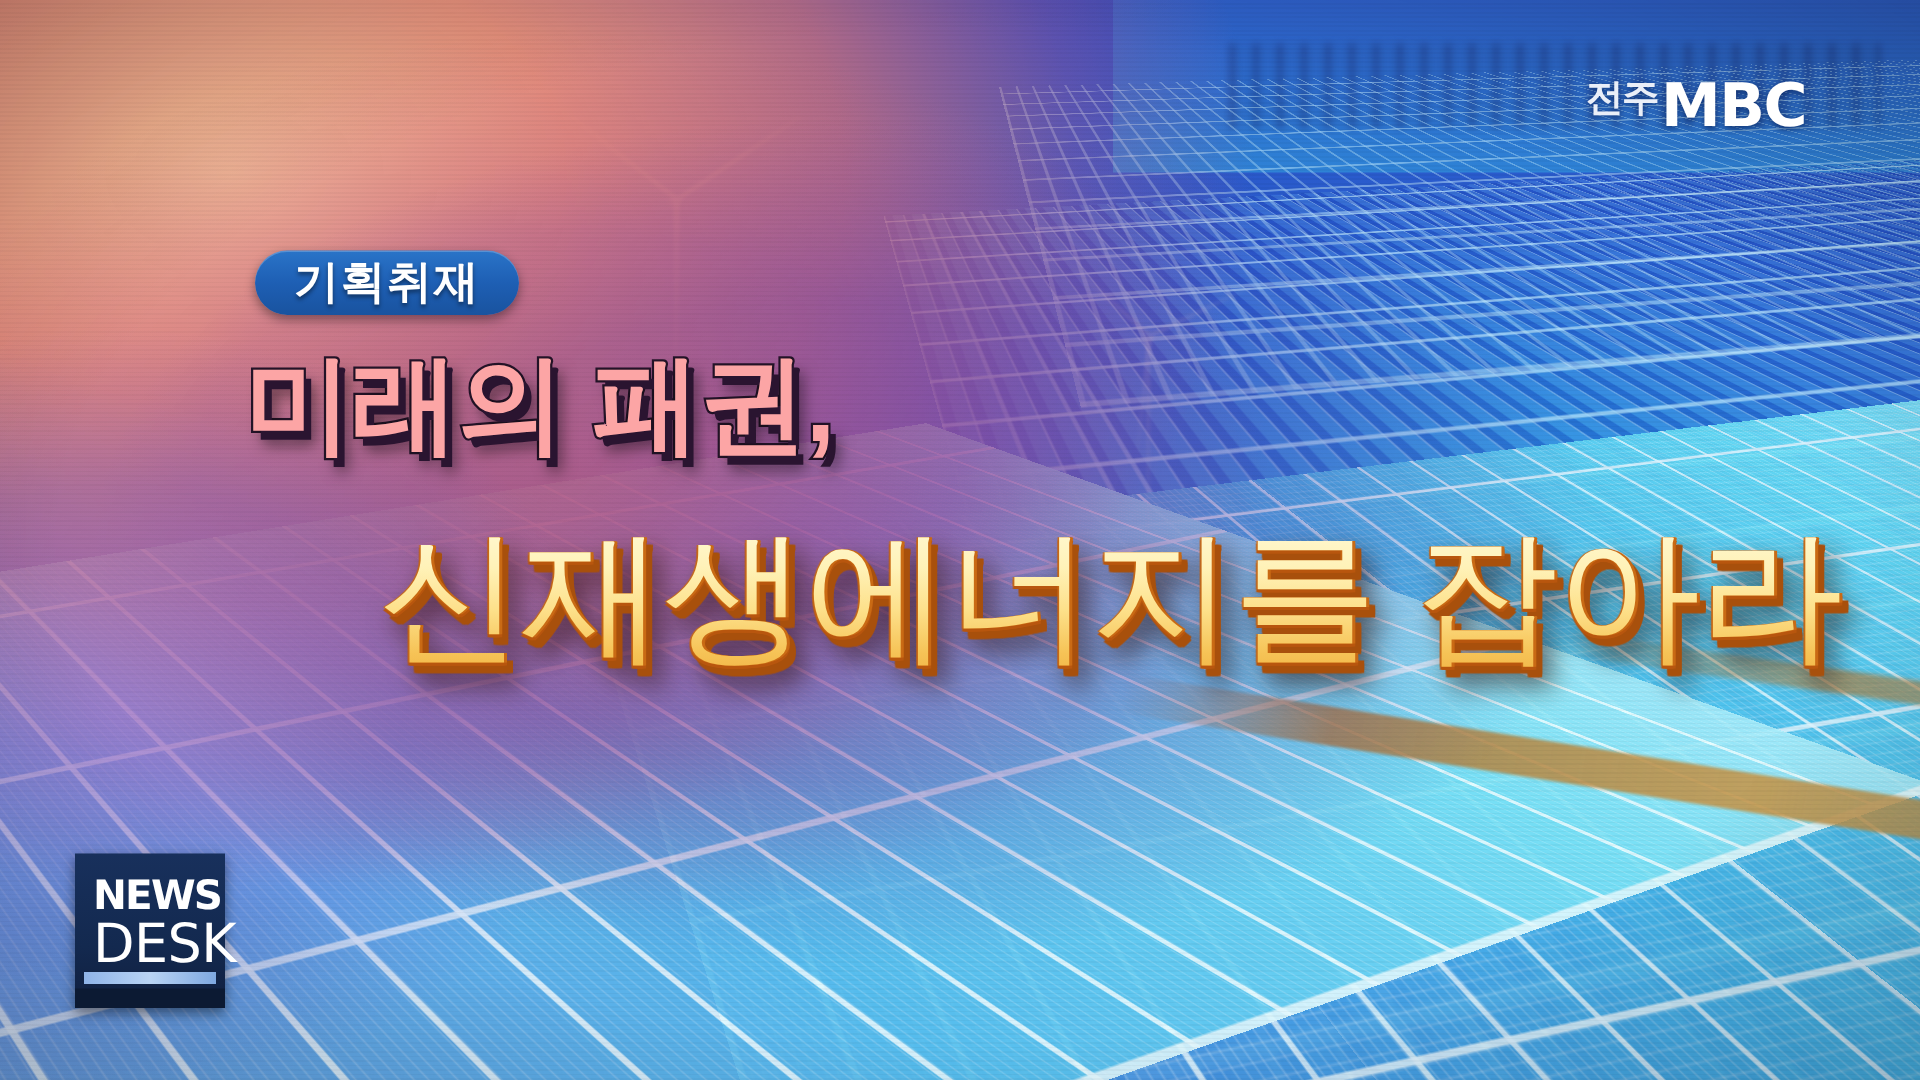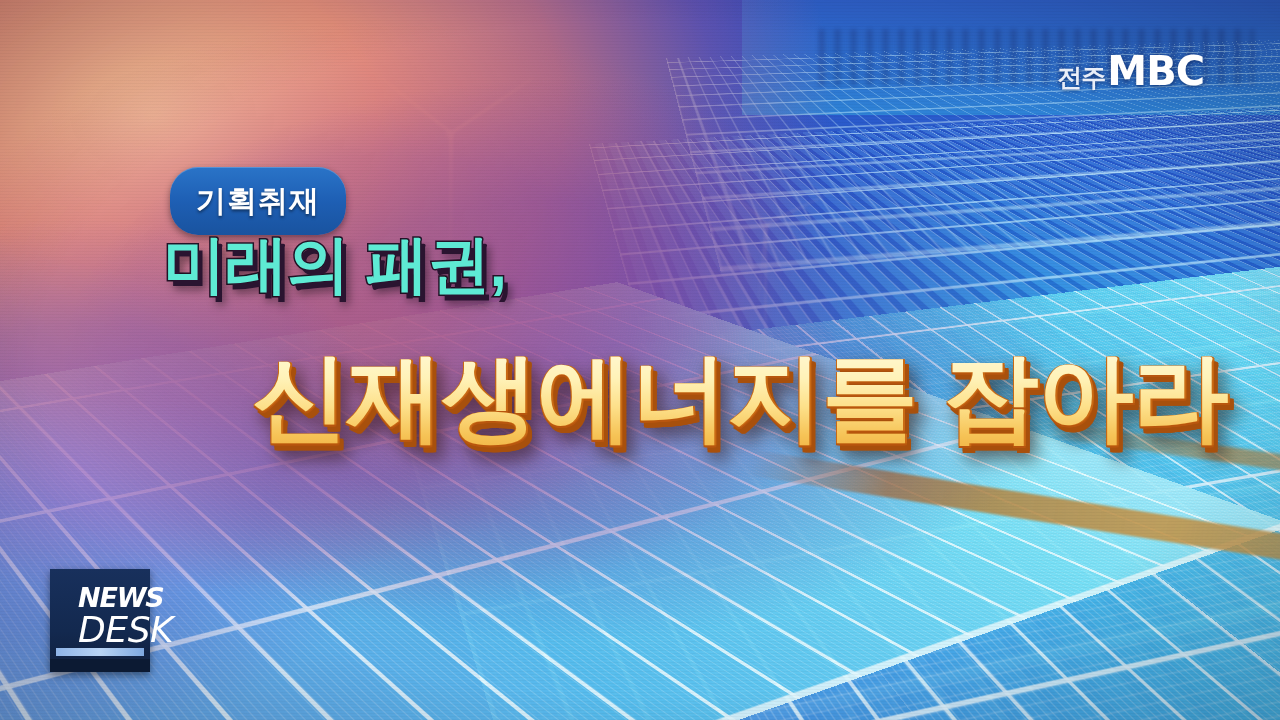--- a/index.html
+++ b/index.html
@@ -154,91 +154,91 @@
     background:radial-gradient(ellipse 85% 85% at 50% 50%, rgba(0,0,0,0) 55%, rgba(0,0,0,.30) 100%);
   }
   .scanline{
     background:repeating-linear-gradient(0deg, rgba(0,0,0,.055) 0 1px, rgba(255,255,255,0) 1px 3px);
     opacity:.55;
   }
 
   
   #badge{
     position:absolute;left:170px;top:167px;
-    height:68px;padding:0 26px;
+    height:43px;padding:0 26px;
     display:flex;align-items:center;justify-content:center;
     background:linear-gradient(180deg,#2a74c8 0%,#1e5fb4 50%,#19539f 100%);
     border-radius:28px;
     box-shadow:0 3px 7px rgba(0,0,0,.40), inset 0 1px 0 rgba(255,255,255,.22);
     font-family:Liberation Serif, serif;
   }
   #badge .badge-text{
     color:#ffffff;
     font-size:30px;font-weight:bold;letter-spacing:1px;
     text-shadow:0 2px 3px rgba(0,0,0,.45);
     white-space:nowrap;
   }
 
   
   #headline{position:absolute;left:0;top:222px;width:100%;}
 
   .line-white{
     position:absolute;left:163px;top:0;
-    font-size:63px;font-weight:bold;
+    font-size:72px;font-weight:bold;
     letter-spacing:-1px;
-    color:#5eead4;
+    color:#fca5a5;
     white-space:nowrap;
     -webkit-text-stroke:3px #241428;
     paint-order:stroke fill;
     text-shadow:
        5px 6px 0 #2a1430,
        7px 9px 10px rgba(0,0,0,.55);
   }
 
   .line-gold{
     position:absolute;left:252px;top:112px;
-    font-size:96px;font-weight:bold;
+    font-size:96px;font-weight:normal;
     letter-spacing:-1px;
     white-space:nowrap;
     background:linear-gradient(180deg,#fffbe0 0%,#fff2b8 34%,#fde08a 56%,#f6c356 78%,#eda93a 100%);
     -webkit-background-clip:text;
     background-clip:text;
     color:transparent;
     filter:
       drop-shadow(2px 0 0 #c96a14)
       drop-shadow(-1px 0 0 #c96a14)
       drop-shadow(0 2px 0 #b8560e)
       drop-shadow(4px 5px 0 #a8500c)
       drop-shadow(6px 8px 9px rgba(40,10,0,.55));
   }
 
   
   #channel-logo{
     position:absolute;right:76px;top:48px;
-    display:flex;align-items:flex-end;gap:2px;
+    display:flex;align-items:flex-start;gap:2px;
     text-shadow:0 1px 4px rgba(0,20,70,.6);
   }
   #channel-logo .jeonju{
     color:#e9eef8;font-size:25px;font-weight:bold;letter-spacing:-1px;
   }
   #channel-logo .mbc{
     color:#ffffff;font-size:40px;font-weight:bold;letter-spacing:-1px;
     font-family:"DejaVu Sans",sans-serif;
   }
 
   
   #newsdesk{
     position:absolute;left:50px;top:569px;
     width:100px;height:103px;
     background:linear-gradient(180deg,#18305c 0%,#13294f 60%,#101f3e 100%);
     box-shadow:0 3px 8px rgba(0,0,0,.45);
     display:flex;flex-direction:column;
   }
   #newsdesk .nd-text{
-    flex:1;padding:16px 0 0 28px;font-style:italic;
+    flex:1;padding:16px 0 0 12px;
   }
   #newsdesk .nd-news{
     display:block;color:#ffffff;
     font-size:27px;font-weight:bold;line-height:.95;letter-spacing:-1.2px;
     font-family:"DejaVu Sans",sans-serif;
   }
   #newsdesk .nd-desk{
     display:block;color:#ffffff;
     font-size:36px;font-weight:normal;line-height:1.05;letter-spacing:-.4px;
     font-family:"DejaVu Sans",sans-serif;

